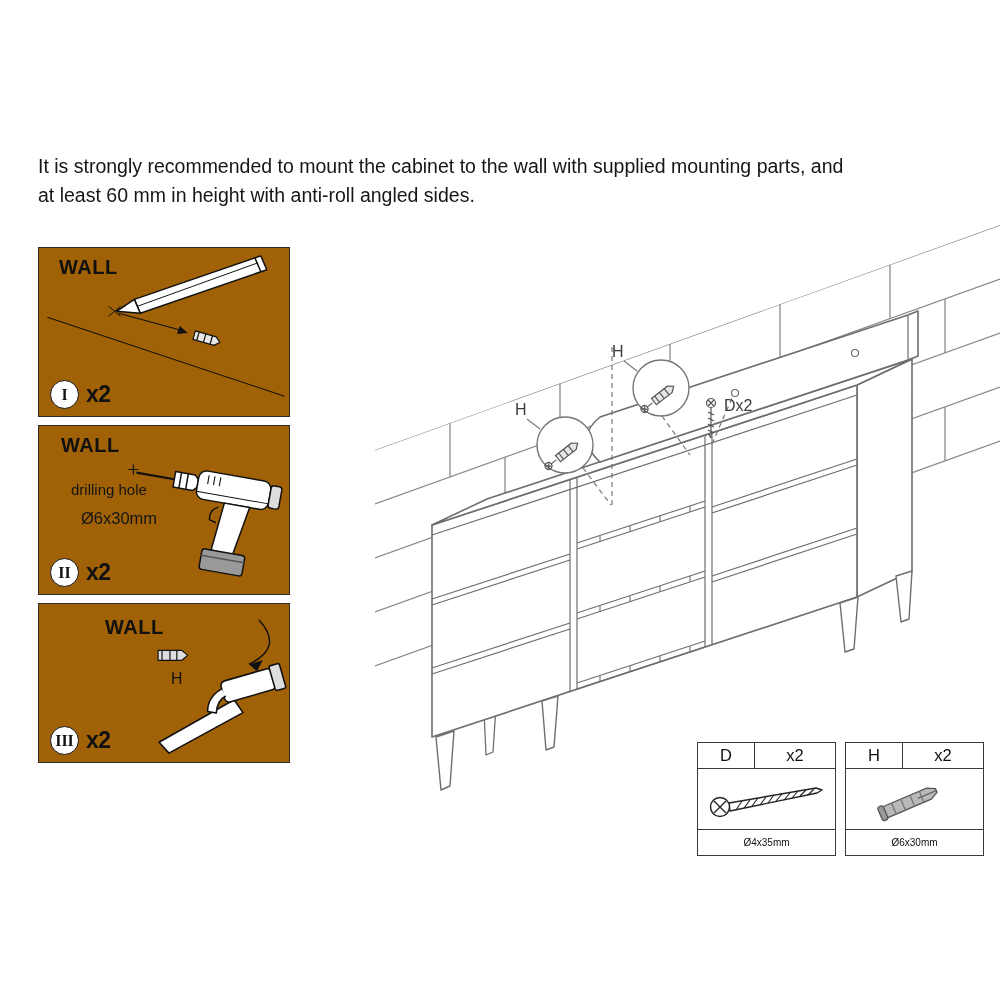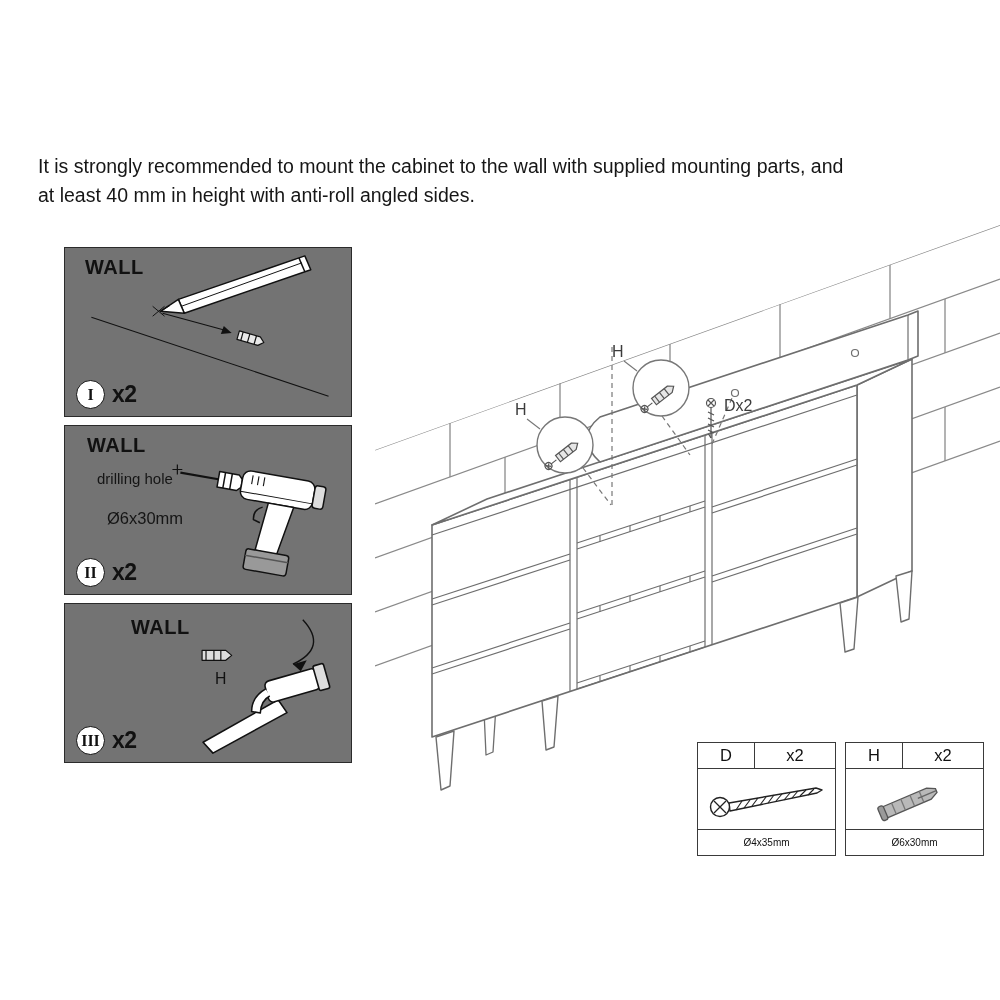--- a/index.html
+++ b/index.html
@@ -1,21 +1,21 @@
 <!DOCTYPE html>
 <html><head>
 <meta charset="utf-8">
 <style>
   html,body{margin:0;padding:0;background:#fff;}
   .page{position:relative;width:1000px;height:1000px;background:#fff;overflow:hidden;
         font-family:"Liberation Sans",sans-serif;color:#111;}
   svg{display:block;}
   .scene{position:absolute;left:0;top:0;width:1000px;height:1000px;}
   .intro{position:absolute;left:38px;top:152px;width:940px;font-size:19.5px;line-height:29px;color:#161616;}
-  .step-box{position:absolute;left:38px;width:288px;background:#737373;border:1.6px solid #2b2b2b;box-sizing:border-box;margin-left:26px;}
+  .step-box{position:absolute;left:38px;width:252px;background:#a16207;border:1.6px solid #2b2b2b;box-sizing:border-box;}
   #box1{top:247px;height:170px;}
   #box2{top:425px;height:170px;}
   #box3{top:603px;height:160px;}
   .step-box svg{position:absolute;left:0;top:0;width:100%;height:100%;}
   .wall-label{position:absolute;font-weight:bold;font-size:20px;letter-spacing:.5px;z-index:2;}
   .note{position:absolute;font-size:15px;z-index:2;color:#151515;}
   .note2{position:absolute;font-size:16.5px;z-index:2;color:#151515;}
   .badge-row{position:absolute;left:11px;bottom:7px;display:flex;align-items:center;gap:7px;z-index:2;}
   .rom{width:27px;height:27px;border:1.8px solid #111;border-radius:50%;display:flex;align-items:center;
        justify-content:center;font-family:"Liberation Serif",serif;font-weight:bold;font-size:16px;background:#fff;}
@@ -185,21 +185,21 @@
     <g transform="translate(711,398)" stroke="#555" stroke-width="1.2" fill="none">
       <circle cx="0" cy="5" r="4.5"></circle>
       <path d="M-3,2 L3,8 M3,2 L-3,8"></path>
       <line x1="0" y1="9.5" x2="0" y2="40"></line>
       <path d="M-3,14 L3,17 M-3,20 L3,23 M-3,26 L3,29 M-3,32 L3,35 M0,40 L-2.5,36"></path>
     </g>
   </svg>
 
   <div class="intro">
     <div>It is strongly recommended to mount the cabinet to the wall with supplied mounting parts, and</div>
-    <div>at least 40 mm in height with anti-roll angled sides.</div>
+    <div>at least 60 mm in height with anti-roll angled sides.</div>
   </div>
 
   <div class="step-box" id="box1">
     <div class="wall-label" style="left:20px;top:8px">WALL</div>
     <svg viewBox="0 0 252 170">
       <g stroke="#111" stroke-width="1.5" fill="#fff" stroke-linejoin="round">
         <line x1="8" y1="70" x2="248" y2="150" stroke-width="1.1"></line>
         <line x1="80" y1="66" x2="146" y2="84" stroke-width="1.1"></line>
         <polygon points="150,86 139,87 142,79" fill="#111" stroke="none"></polygon>
         <path d="M70,59 L82,69 M82,59 L70,69" stroke-width="1"></path>
@@ -219,21 +219,21 @@
     <div class="badge-row">
       <div class="rom">
         <span>I</span>
       </div>
       <div class="count">x2</div>
     </div>
   </div>
 
   <div class="step-box" id="box2">
     <div class="wall-label" style="left:22px;top:8px">WALL</div>
-    <div class="note" style="left:32px;top:44px">drilling hole</div>
+    <div class="note" style="left:32px;top:55px">drilling hole</div>
     <div class="note2" style="left:42px;top:83px">Ø6x30mm</div>
     <svg viewBox="0 0 252 170">
       <g stroke="#111" stroke-width="1.5" fill="#fff" stroke-linejoin="round">
         <path d="M90,44 L100,44 M95,39 L95,49" stroke-width="1.2"></path>
         <g transform="translate(103,48) rotate(10)">
           <line x1="-5" y1="0" x2="34" y2="0" stroke-width="2.2"></line>
           <path d="M34,-8 L54,-8 L58,-4 L58,4 L54,8 L34,8 Z"></path>
           <line x1="40" y1="-8" x2="40" y2="8"></line>
             <line x1="47" y1="-8" x2="47" y2="8"></line>
           <rect x="58" y="-14" width="74" height="29" rx="8"></rect>

